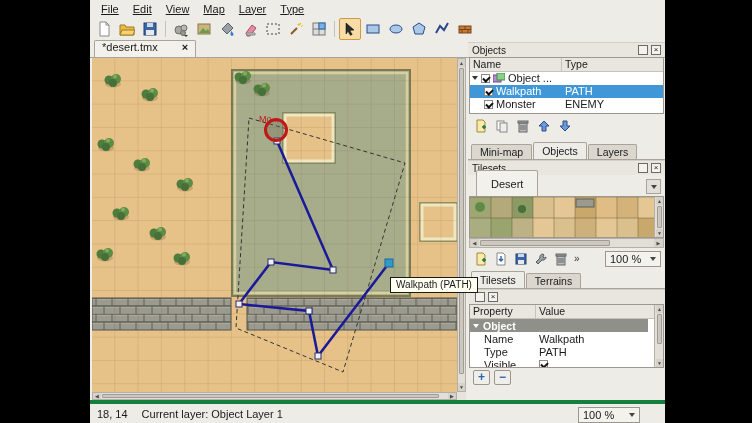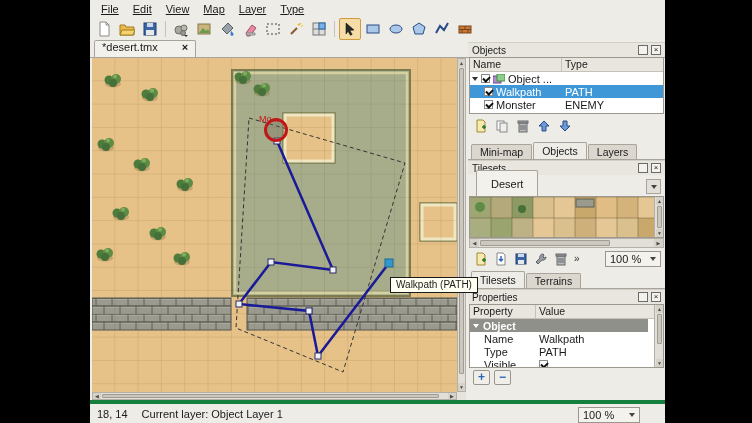--- a/index.html
+++ b/index.html
@@ -46,21 +46,21 @@
   .dock-title .t { flex:1; }
   .dt-btn { width:10px; height:10px; margin-left:3px; border:1px solid #6a6a6a;
     background:#f4f2ec; font-size:8px; line-height:8px; text-align:center; }
 
   .obj-table { height:57px; background:#fff; border:1px solid #9c988f; margin:0 1px;
     overflow:hidden; }
   .tbl-head { height:14px; display:flex; background:#e9e6df; border-bottom:1px solid #c6c2ba;
     font-size:10.5px; }
   .tbl-head .c1 { width:92px; padding-left:3px; border-right:1px solid #c6c2ba; }
   .tbl-head .c2 { flex:1; padding-left:3px; }
-  .obj-row { height:13px; display:flex; align-items:center; }
+  .obj-row { height:13px; display:flex; align-items:flex-start; }
   .obj-row.sel { background:#3f97d8; color:#fff; }
   .cell-name { width:92px; display:flex; align-items:center; gap:3px; overflow:hidden;
     white-space:nowrap; padding-left:2px; }
   .cell-name.indent { padding-left:14px; }
   .cell-type { flex:1; padding-left:3px; }
   .exp { width:0; height:0; border-left:3.5px solid transparent; border-right:3.5px solid transparent;
     border-top:4.5px solid #333; flex:0 0 auto; }
   .exp.w { border-top-color:#fff; }
   .cb { width:9px; height:9px; background:#fff; border:1px solid #8a8a8a; position:relative;
     flex:0 0 auto; }
@@ -491,21 +491,20 @@
         <span class="tri-down"></span>
       </div>
     </div>
 
     <div class="tabs" style="margin-top:2px;">
       <div class="tab active">Tilesets</div>
       <div class="tab">Terrains</div>
     </div>
 
     <div class="dock-title">
-      <span class="t">Properties</span>
       <span class="dt-btn"></span>
       <span class="dt-btn">×</span>
     </div>
     <div class="prop-table">
       <div class="tbl-head prop-head">
         <span class="c1">Property</span>
         <span class="c2">Value</span>
       </div>
       <div class="prop-group">
         <span class="exp w"></span>

